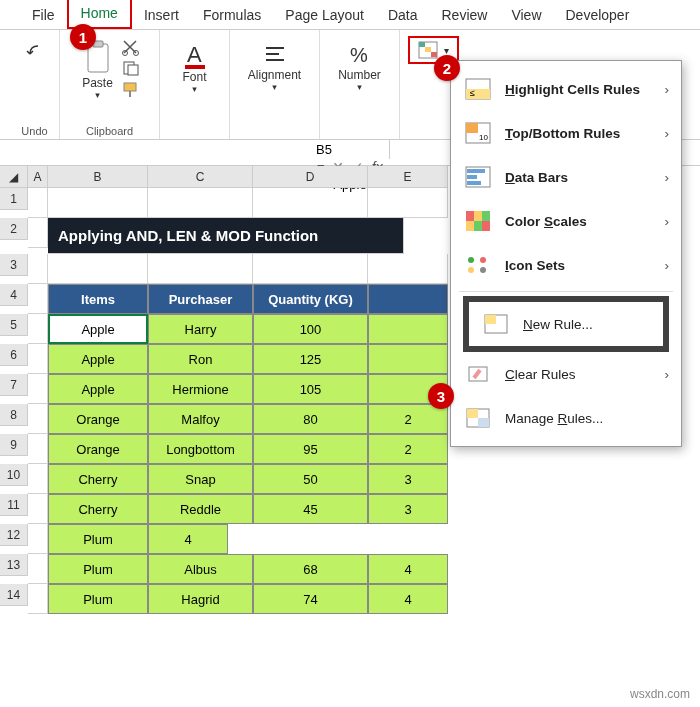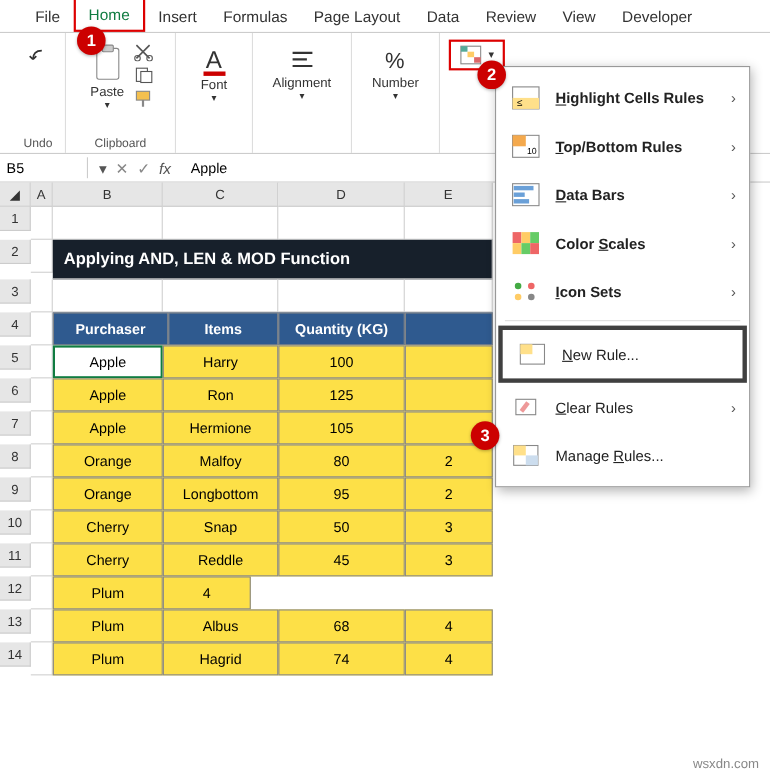--- a/index.html
+++ b/index.html
@@ -8,41 +8,41 @@
   .tab { padding: 5px 12px 6px; font-size: 14px; color: #333; cursor: pointer; }
   .tab.active { color: #107c41; border-bottom: 3px solid #107c41; font-weight: 500; }
   .tab.home-hl { border: 2px solid #d00; }
   .ribbon { display: flex; background: #fff; border-bottom: 1px solid #ccc; height: 110px; padding-left: 10px; }
   .group { position: relative; border-right: 1px solid #ddd; padding: 4px 8px 18px; display: flex; flex-direction: column; align-items: center; justify-content: space-between; }
   .group-label { position: absolute; bottom: 2px; left: 0; right: 0; text-align: center; font-size: 11px; color: #555; }
   .bigbtn { display: flex; flex-direction: column; align-items: center; font-size: 12px; color: #333; padding: 2px 4px; }
   .group-body { display: flex; align-items: flex-start; gap: 4px; padding-top: 4px; }
   .cf-btn { border: 2px solid #d00; padding: 4px 8px; display: flex; align-items: center; gap: 6px; font-size: 14px; color: #333; height: 28px; margin-top: 2px; }
   .marker { position: absolute; width: 26px; height: 26px; border-radius: 50%; background: #c00; color: #fff; font-size: 15px; font-weight: bold; display: flex; align-items: center; justify-content: center; z-index: 50; box-shadow: 0 1px 3px rgba(0,0,0,0.3); }
-  .namebox-row { display: flex; align-items: center; height: 26px; border-bottom: 1px solid #ccc; }
+  .namebox-row { display: flex; align-items: center; height: 26px; border-bottom: 1px solid #ccc; flex-direction: column; }
   .namebox { width: 80px; font-size: 13px; padding: 2px 6px; border-right: 1px solid #ccc; }
   .fx-icons { display: flex; gap: 8px; padding: 0 10px; color: #555; font-size: 14px; }
   .formula-bar { flex: 1; font-size: 13px; padding: 2px 8px; }
   .grid-area { position: relative; }
   .col-headers { display: flex; }
   .rowh { width: 28px; height: 22px; background: #e6e6e6; border-right: 1px solid #ccc; border-bottom: 1px solid #ccc; font-size: 12px; display: flex; align-items: center; justify-content: center; color: #333; }
   .colh { height: 22px; background: #e6e6e6; border-right: 1px solid #ccc; border-bottom: 1px solid #ccc; font-size: 12px; display: flex; align-items: center; justify-content: center; color: #333; }
   .cA { width: 20px; } .cB { width: 100px; } .cC { width: 105px; } .cD { width: 115px; } .cE { width: 80px; }
   .gridrow { display: flex; }
   .cell { border-right: 1px solid #d0d0d0; border-bottom: 1px solid #d0d0d0; height: 30px; font-size: 13px; display: flex; align-items: center; justify-content: center; }
   .title-bar { background: #17202b; color: #fff; font-size: 15px; font-weight: bold; justify-content: flex-start; padding-left: 10px; height: 36px; }
   .hdr-cell { background: #2f5a8f; color: #fff; font-weight: bold; border: 1px solid #888; }
-  .data-cell { background: #fde047; border: 1px solid #888; }
+  .data-cell { background: #bef264; border: 1px solid #888; }
   .active-cell { background: #fff; border: 2px solid #107c41; }
   .dropdown { position: absolute; top: 60px; left: 450px; width: 232px; background: #fff; border: 1px solid #999; box-shadow: 2px 3px 10px rgba(0,0,0,0.3); z-index: 40; padding: 6px 0; }
   .dd-item { display: flex; align-items: center; gap: 12px; padding: 10px 12px; font-size: 13.5px; color: #222; }
   .dd-item .chev { margin-left: auto; color: #555; }
   .dd-sep { height: 1px; background: #ddd; margin: 4px 8px; }
   .dd-ico { width: 30px; height: 24px; display: flex; align-items: center; justify-content: center; }
-  .dd-newrule { border: 4px solid #404040; margin: 0 2px; }
+  .dd-newrule { border: 6px solid #404040; margin: 0 12px; }
   .underline-letter { text-decoration: underline; }
   .watermark { position: absolute; bottom: 6px; right: 10px; font-size: 12px; color: #888; z-index: 60; }
 </style>
 </head>
 <body>
 
 <div class="menubar">
   <div class="tab">File</div>
   <div class="tab active home-hl">Home</div>
   <div class="tab">Insert</div>
@@ -167,35 +167,35 @@
         <div class="rowh">1</div>
         <div class="cell cA"></div>
         <div class="cell cB"></div>
         <div class="cell cC"></div>
         <div class="cell cD"></div>
         <div class="cell cE"></div>
       </div>
       <div class="gridrow">
         <div class="rowh">2</div>
         <div class="cell cA"></div>
-        <div class="cell title-bar" style="width: 400px;">Applying AND, LEN &amp; MOD Function</div>
+        <div class="cell title-bar" style="width: 356px;">Applying AND, LEN &amp; MOD Function</div>
       </div>
       <div class="gridrow">
         <div class="rowh">3</div>
         <div class="cell cA"></div>
         <div class="cell cB"></div>
         <div class="cell cC"></div>
         <div class="cell cD"></div>
         <div class="cell cE"></div>
       </div>
       <div class="gridrow">
         <div class="rowh">4</div>
         <div class="cell cA"></div>
+        <div class="cell hdr-cell cB">Items</div>
         <div class="cell hdr-cell cC">Purchaser</div>
-        <div class="cell hdr-cell cB">Items</div>
         <div class="cell hdr-cell cD">Quantity (KG)</div>
         <div class="cell hdr-cell cE"></div>
       </div>
       <div class="gridrow">
         <div class="rowh">5</div>
         <div class="cell cA"></div>
         <div class="cell active-cell cB">Apple</div>
         <div class="cell data-cell cC">Harry</div>
         <div class="cell data-cell cD">100</div>
         <div class="cell data-cell cE"></div>

